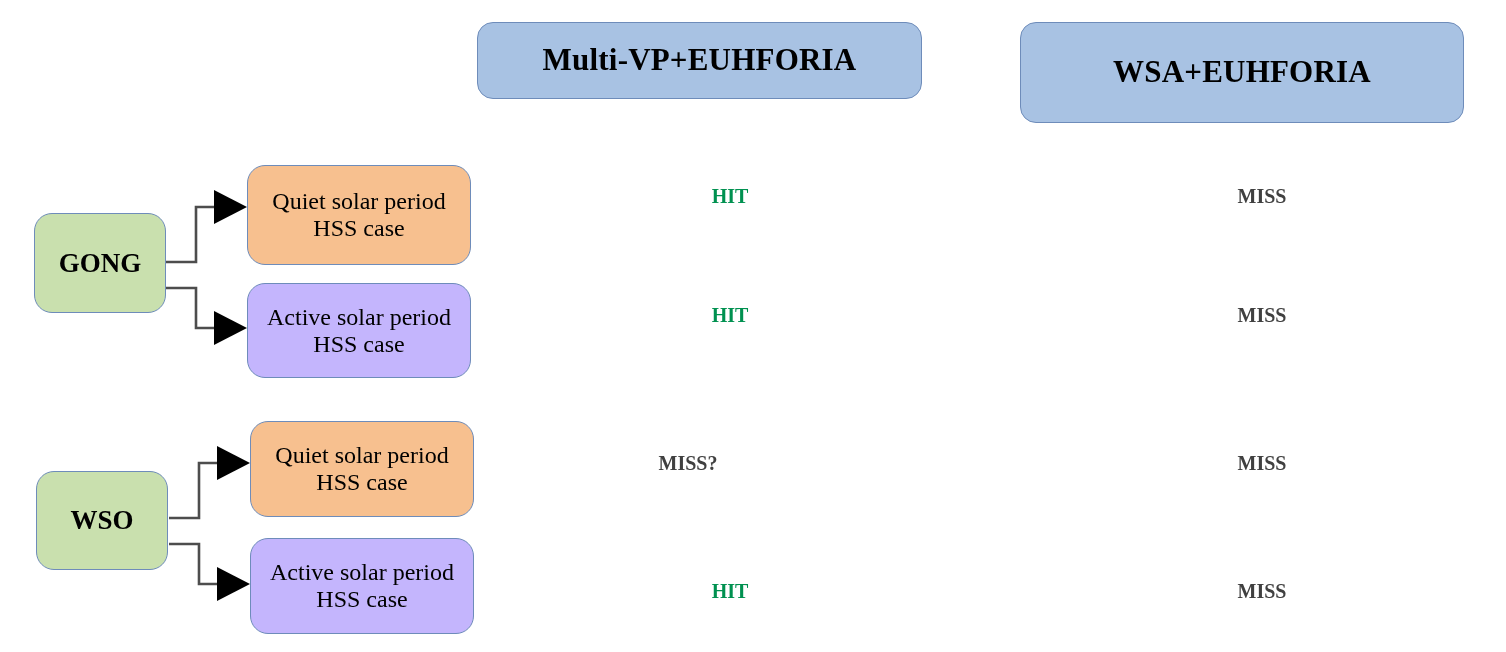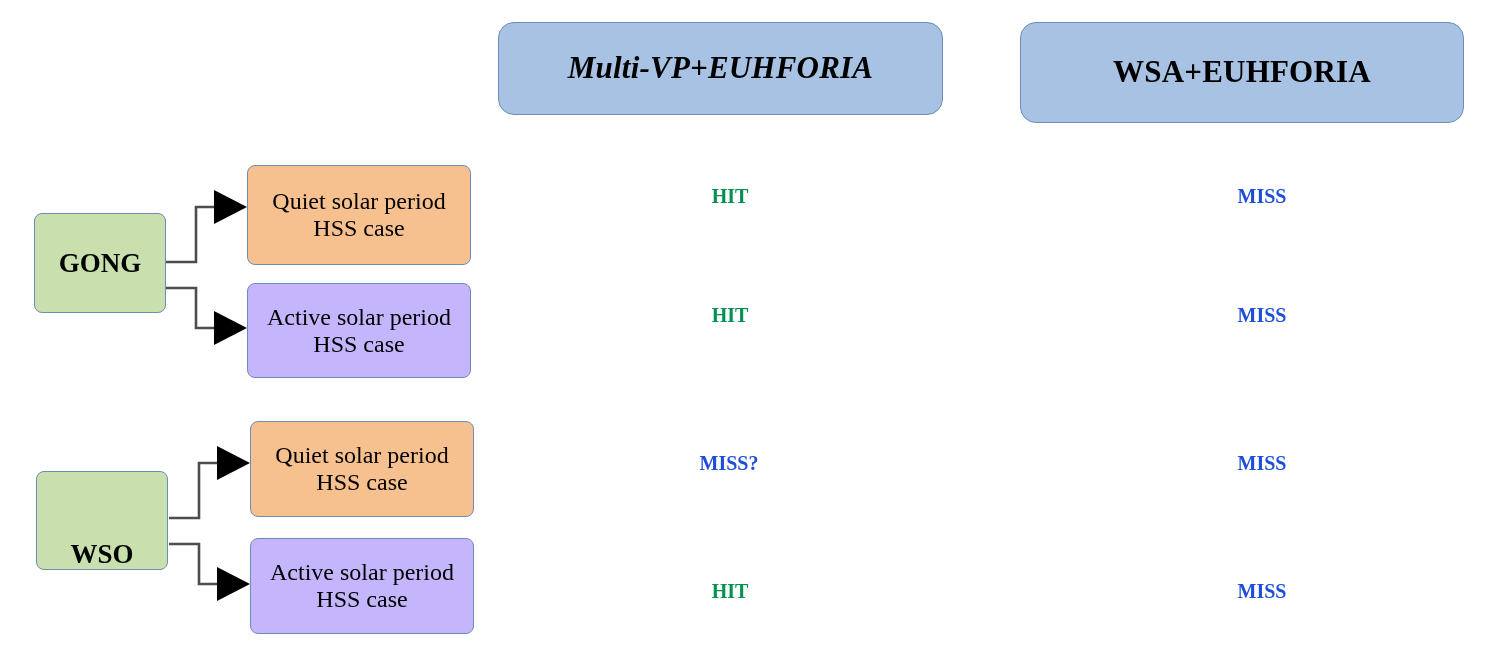--- a/index.html
+++ b/index.html
@@ -16,21 +16,21 @@
     width: 1506px;
     height: 652px;
     background: #ffffff;
     overflow: hidden;
   }
   
   .node {
     position: absolute;
     box-sizing: border-box;
     border: 1.4px solid #6e8cba;
-    border-radius: 8px;
+    border-radius: 18px;
     display: flex;
     align-items: center;
     justify-content: center;
     text-align: center;
     color: #000000;
     line-height: 1.12;
     font-family: "Liberation Serif", "DejaVu Serif", serif;
   }
   .node-header {
     background: #a8c2e3;
@@ -62,21 +62,21 @@
     position: absolute;
     font-weight: bold;
     font-size: 20px;
     text-align: center;
     line-height: 1;
     white-space: nowrap;
     transform: translateX(-50%);
     font-family: "Liberation Serif", "DejaVu Serif", serif;
   }
   .result-hit  { color: #009150; }
-  .result-miss { color: #1d4ed8; }
+  .result-miss { color: #404040; }
 
   
   svg.connectors {
     position: absolute;
     left: 0;
     top: 0;
     width: 1506px;
     height: 652px;
     pointer-events: none;
   }
@@ -103,21 +103,21 @@
     <path class="conn-line" d="M 166 288 L 196 288 L 196 328 L 220 328"></path>
     <polygon class="conn-head" points="214,311 247,328 214,345"></polygon>
 
     <path class="conn-line" d="M 169 518 L 199 518 L 199 463 L 223 463"></path>
     <polygon class="conn-head" points="217,446 250,463 217,480"></polygon>
 
     <path class="conn-line" d="M 169 544 L 199 544 L 199 584 L 223 584"></path>
     <polygon class="conn-head" points="217,567 250,584 217,601"></polygon>
   </svg>
 
-  <div class="node node-header" style="left:498px; top:22px; width:445px; height:93px;font-style:italic;">
+  <div class="node node-header" style="left:477px; top:22px; width:445px; height:77px;">
     <span>Multi-VP+EUHFORIA</span>
   </div>
 
   <div class="node node-source" style="left:34px; top:213px; width:132px; height:100px;">
     <span>GONG</span>
   </div>
 
   <div class="node node-header" style="left:1020px; top:22px; width:444px; height:101px;">
     <span>WSA+EUHFORIA</span>
   </div>
@@ -129,21 +129,21 @@
     </div>
   </div>
 
   <div class="node node-case-active" style="left:247px; top:283px; width:224px; height:95px;">
     <div>
       <span class="case-line">Active solar period</span>
       <span class="case-line">HSS case</span>
     </div>
   </div>
 
-  <div class="node node-source" style="left:36px; top:471px; width:132px; height:99px;align-items:flex-end;">
+  <div class="node node-source" style="left:36px; top:471px; width:132px; height:99px;">
     <span>WSO</span>
   </div>
 
   <div class="node node-case-quiet" style="left:250px; top:421px; width:224px; height:96px;">
     <div>
       <span class="case-line">Quiet solar period</span>
       <span class="case-line">HSS case</span>
     </div>
   </div>
 
@@ -151,21 +151,21 @@
     <div>
       <span class="case-line">Active solar period</span>
       <span class="case-line">HSS case</span>
     </div>
   </div>
 
   <div class="result result-hit" style="left:730px; top:186px;">HIT</div>
 
   <div class="result result-hit" style="left:730px; top:305px;">HIT</div>
 
-  <div class="result result-miss" style="left:729px; top:453px;">MISS?</div>
+  <div class="result result-miss" style="left:688px; top:453px;">MISS?</div>
 
   <div class="result result-hit" style="left:730px; top:581px;">HIT</div>
 
   <div class="result result-miss" style="left:1262px; top:186px;">MISS</div>
 
   <div class="result result-miss" style="left:1262px; top:305px;">MISS</div>
 
   <div class="result result-miss" style="left:1262px; top:453px;">MISS</div>
 
   <div class="result result-miss" style="left:1262px; top:581px;">MISS</div>

